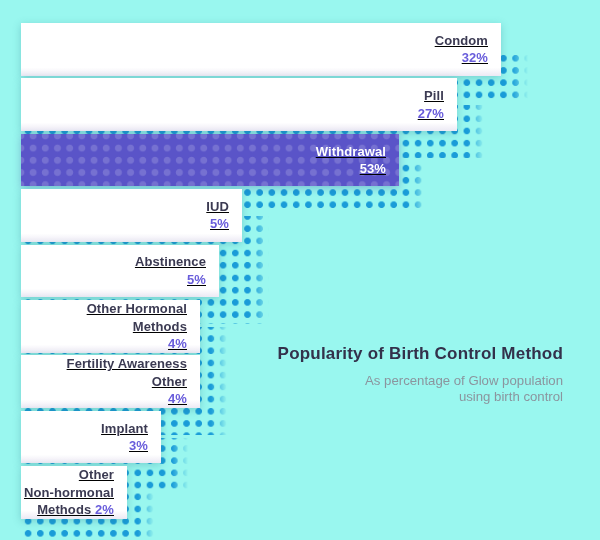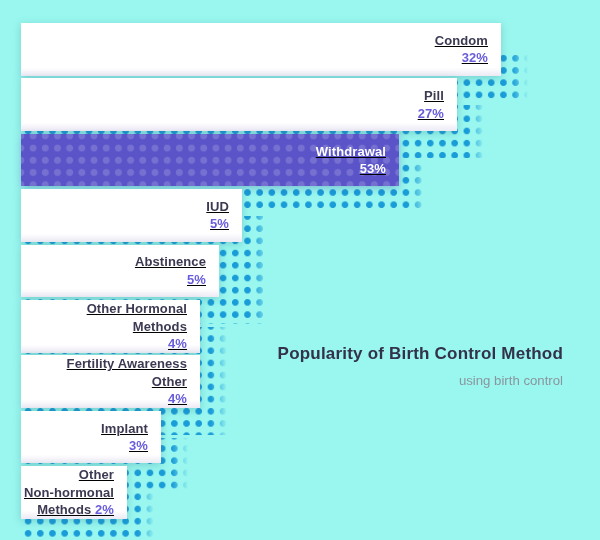--- a/index.html
+++ b/index.html
@@ -132,16 +132,17 @@
       <div class="bar plain" style="left: 21px; top: 466.2px; width: 106px; height: 52.5px;">
         <div class="bar-line">Other</div>
         <div class="bar-line">Non-hormonal</div>
         <div class="bar-line"><span>Methods </span><span class="pct">2%</span></div>
       </div>
     </div>
 
   <div class="title-block">
     <div class="chart-title">Popularity of Birth Control Method</div>
     <div class="chart-subtitle">
+      <div>As percentage of Glow population</div>
       <div>using birth control</div>
     </div>
   </div>
 </div>
 
 </body></html>

